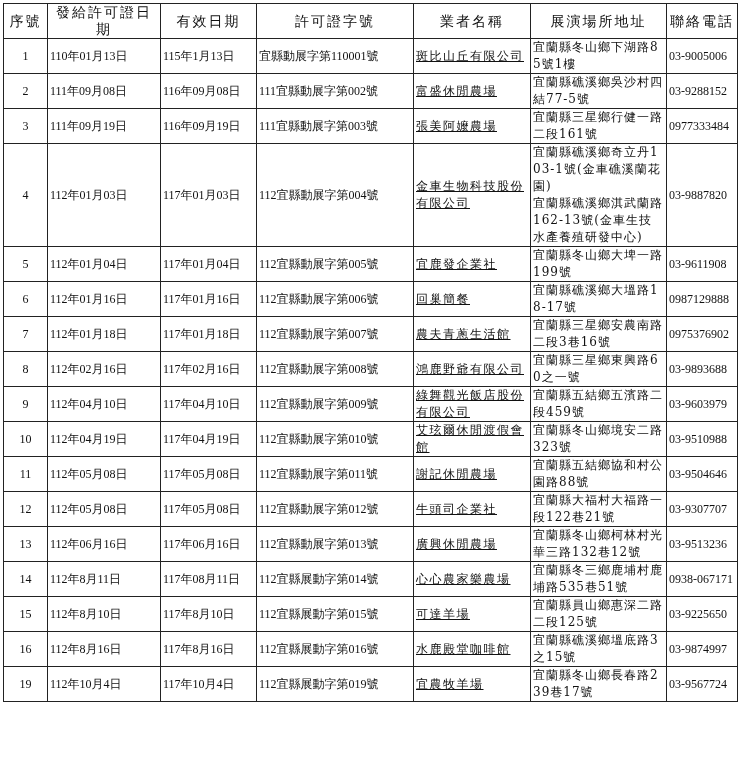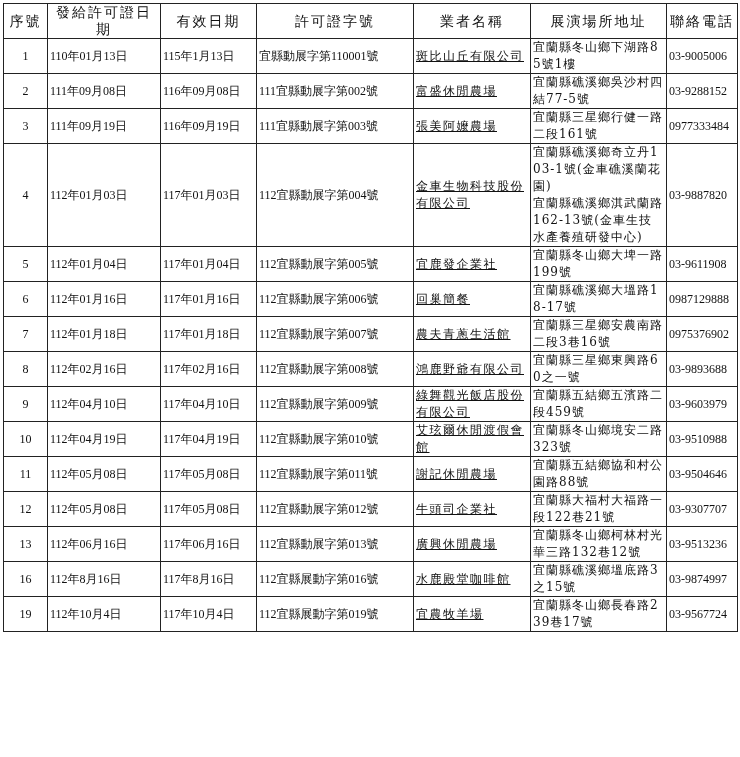--- a/index.html
+++ b/index.html
@@ -173,20 +173,38 @@
     <tr class="r34">
       <td class="seq">13</td>
       <td class="date">112年06月16日</td>
       <td class="date">117年06月16日</td>
       <td class="permit">112宜縣動展字第013號</td>
       <td class="name">廣興休閒農場</td>
       <td class="addr">宜蘭縣冬山鄉柯林村光華三路132巷12號</td>
       <td class="phone">03-9513236</td>
     </tr>
     <tr class="r34">
+      <td class="seq">14</td>
+      <td class="date">112年8月11日</td>
+      <td class="date">117年08月11日</td>
+      <td class="permit">112宜縣展動字第014號</td>
+      <td class="name">心心農家樂農場</td>
+      <td class="addr">宜蘭縣冬三鄉鹿埔村鹿埔路535巷51號</td>
+      <td class="phone" style="white-space:normal;word-break:break-all">0938-067171</td>
+    </tr>
+    <tr class="r34">
+      <td class="seq">15</td>
+      <td class="date">112年8月10日</td>
+      <td class="date">117年8月10日</td>
+      <td class="permit">112宜縣展動字第015號</td>
+      <td class="name">可達羊場</td>
+      <td class="addr">宜蘭縣員山鄉惠深二路二段125號</td>
+      <td class="phone">03-9225650</td>
+    </tr>
+    <tr class="r34">
       <td class="seq">16</td>
       <td class="date">112年8月16日</td>
       <td class="date">117年8月16日</td>
       <td class="permit">112宜縣展動字第016號</td>
       <td class="name">水鹿殿堂咖啡館</td>
       <td class="addr">宜蘭縣礁溪鄉塭底路3之15號</td>
       <td class="phone">03-9874997</td>
     </tr>
     <tr class="r34">
       <td class="seq">19</td>

